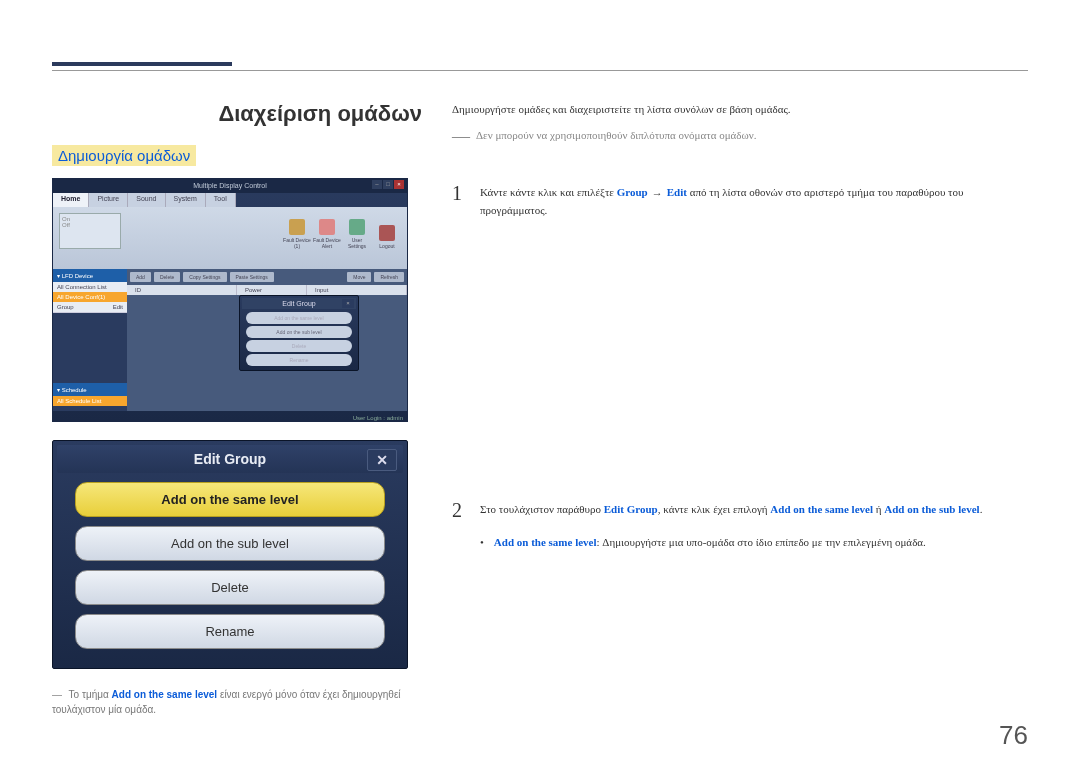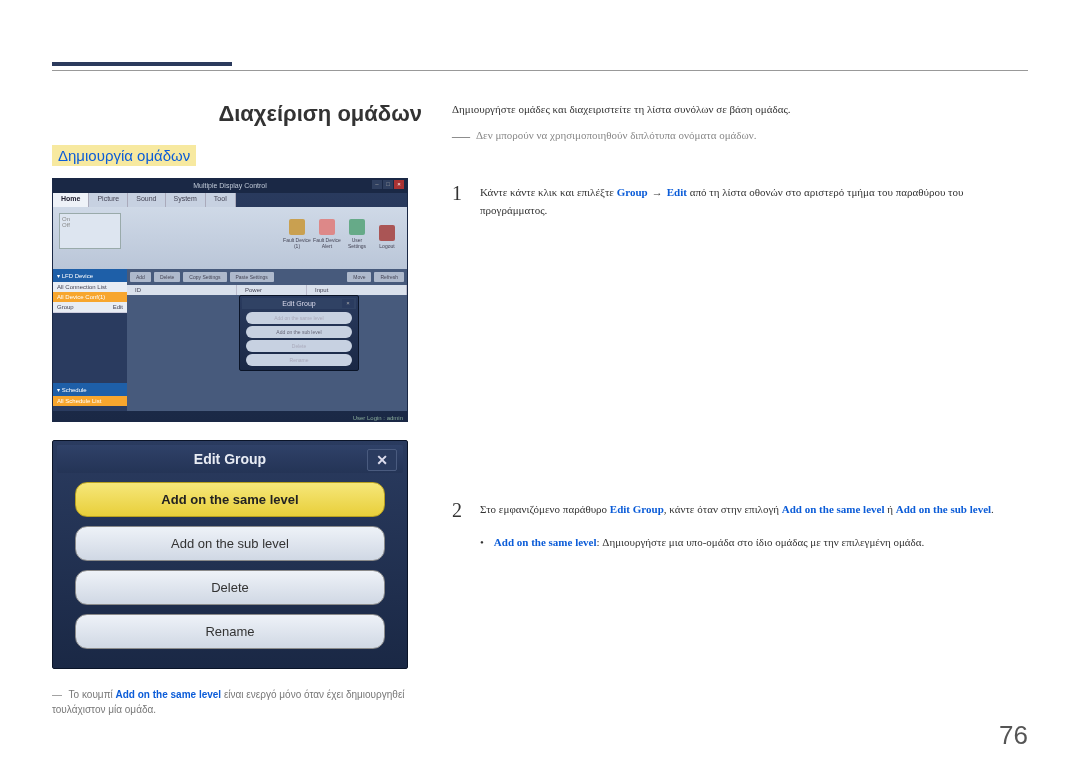--- a/index.html
+++ b/index.html
@@ -178,46 +178,46 @@
           <div class="ss2-close">✕</div>
         </div>
         <div class="ss2-btn sel">Add on the same level</div>
         <div class="ss2-btn norm">Add on the sub level</div>
         <div class="ss2-btn norm">Delete</div>
         <div class="ss2-btn norm">Rename</div>
       </div>
 
       <div class="footnote">
         <span class="dash">―</span>
-        <span>Το κουμπί </span><span class="kw">Add on the same level</span><span> είναι ενεργό μόνο όταν έχει δημιουργηθεί τουλάχιστον μία ομάδα.</span>
+        <span>Το τμήμα </span><span class="kw">Add on the same level</span><span> είναι ενεργό μόνο όταν έχει δημιουργηθεί τουλάχιστον μία ομάδα.</span>
       </div>
     </div>
 
     <div class="right-col">
       <div class="intro">Δημιουργήστε ομάδες και διαχειριστείτε τη λίστα συνόλων σε βάση ομάδας.</div>
       <div class="note-dash">
         <span class="dash">―</span><span>Δεν μπορούν να χρησιμοποιηθούν διπλότυπα ονόματα ομάδων.</span>
       </div>
 
       <div class="step">
         <div class="step-num">1</div>
         <div class="step-body">
           <span>Κάντε κάντε κλικ και επιλέξτε </span><span class="kw">Group</span><span class="arrow">→</span><span class="kw">Edit</span><span> από τη λίστα οθονών στο αριστερό τμήμα του παραθύρου του προγράμματος.</span>
         </div>
       </div>
 
       <div class="step2-wrap">
         <div class="step">
           <div class="step-num">2</div>
           <div class="step-body">
-            <span>Στο εμφανιζόμενο παράθυρο </span><span class="kw">Edit Group</span><span>, κάντε όταν στην επιλογή </span><span class="kw">Add on the same level</span><span> ή </span><span class="kw">Add on the sub level</span><span>.</span>
+            <span>Στο τουλάχιστον παράθυρο </span><span class="kw">Edit Group</span><span>, κάντε κλικ έχει επιλογή </span><span class="kw">Add on the same level</span><span> ή </span><span class="kw">Add on the sub level</span><span>.</span>
           </div>
         </div>
         <div class="bullet-row">
           <span class="dot">•</span>
-          <div><span class="kw" style="color:#0b5cd8;font-weight:bold">Add on the same level</span><span>: Δημιουργήστε μια υπο-ομάδα στο ίδιο ομάδας με την επιλεγμένη ομάδα.</span></div>
+          <div><span class="kw" style="color:#0b5cd8;font-weight:bold">Add on the same level</span><span>: Δημιουργήστε μια υπο-ομάδα στο ίδιο επίπεδο με την επιλεγμένη ομάδα.</span></div>
         </div>
       </div>
     </div>
   </div>
 </div>
 
 <div class="page-num">76</div>
 
 </body></html>

